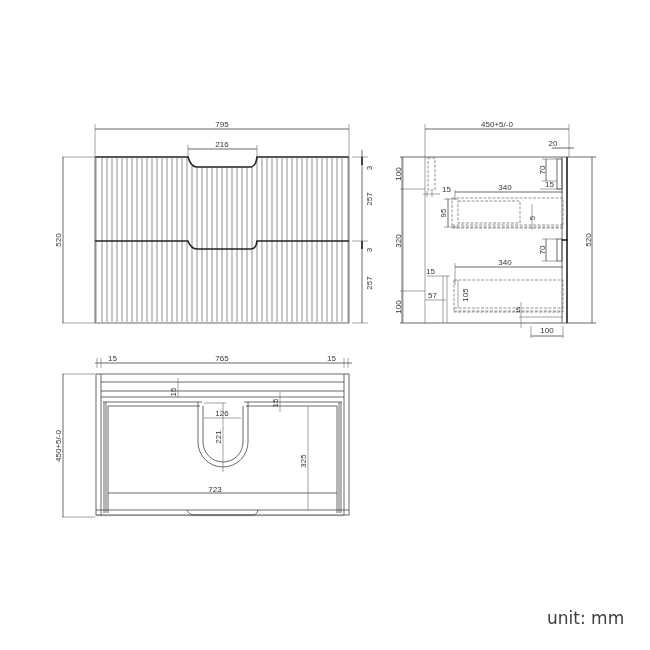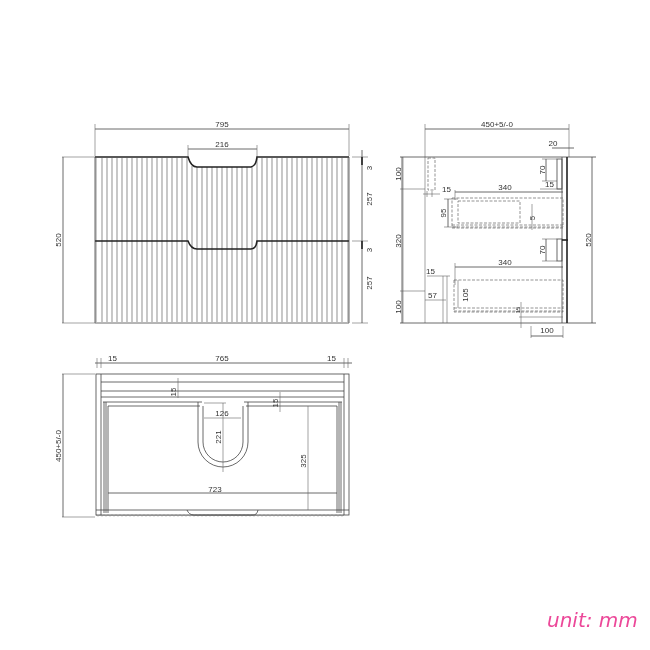--- a/index.html
+++ b/index.html
@@ -5,21 +5,21 @@
   html, body { margin: 0; padding: 0; background: #ffffff; }
   body { width: 650px; height: 650px; position: relative; overflow: hidden; }
   #drawing { position: absolute; left: 0; top: 0; width: 650px; height: 650px; }
   svg text { font-family: "Liberation Sans", "DejaVu Sans", sans-serif; fill: #333333; }
   .dim { font-size: 8px; }
   .ln { stroke: #444; stroke-width: 0.8; fill: none; }
   .ln-thin { stroke: #666; stroke-width: 0.6; fill: none; }
   .ln-thick { stroke: #222; stroke-width: 1.6; fill: none; }
   .ln-dash { stroke: #666; stroke-width: 0.7; fill: none; stroke-dasharray: 3 1.5; }
   .flute { stroke: #9a9a9a; stroke-width: 1.1; }
-  #unit-label { position: absolute; left: 547px; top: 608px; font-family: "DejaVu Sans", "Liberation Sans", sans-serif; font-size: 20px; color: #ec4899; font-style: italic; }
+  #unit-label { position: absolute; left: 547px; top: 608px; font-family: "DejaVu Sans", "Liberation Sans", sans-serif; font-size: 17px; color: #404040; }
 </style>
 </head>
 <body>
 
 <svg id="drawing" viewBox="0 0 650 650" xmlns="http://www.w3.org/2000/svg">
 
   <g>
 
     <line class="ln" x1="95" y1="129" x2="349" y2="129"></line>
     <line class="ln-thin" x1="95" y1="124" x2="95" y2="156"></line>

